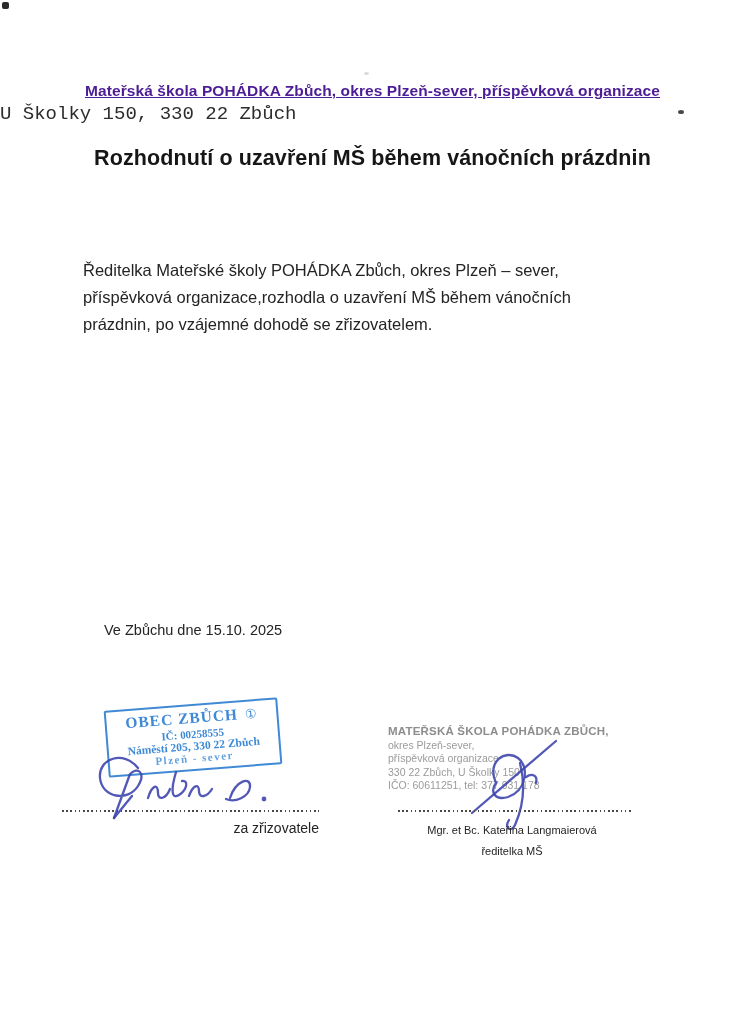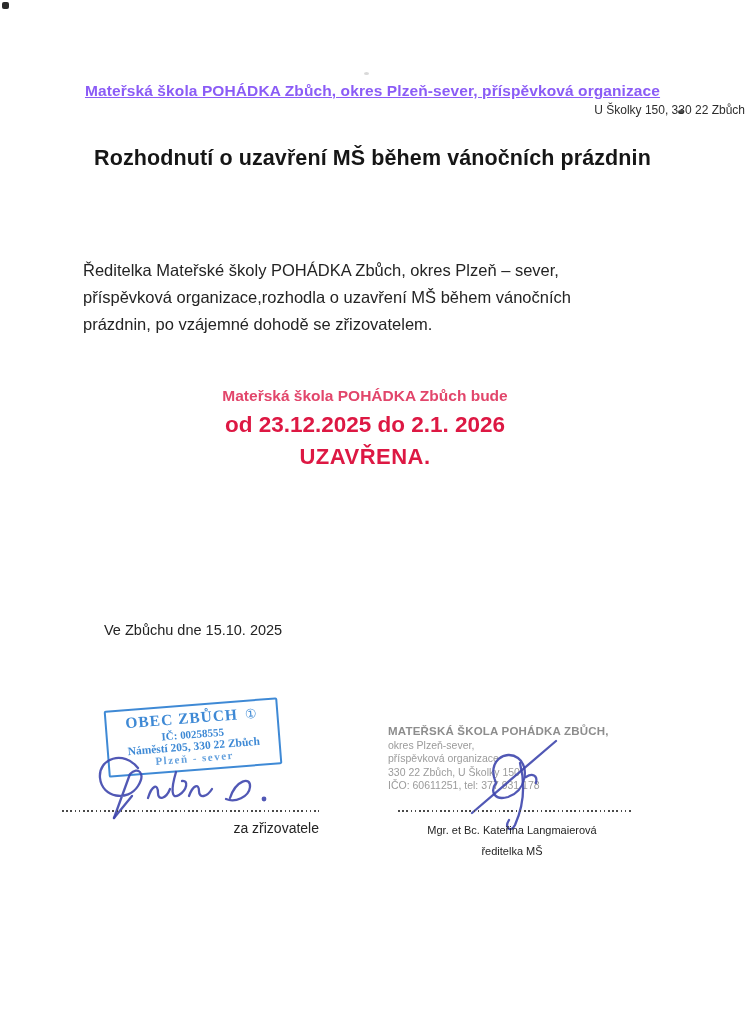--- a/index.html
+++ b/index.html
@@ -22,26 +22,26 @@
   .speck-r  { left: 678px; top: 110px; width: 6px; height: 4px; opacity: .85; }
   .speck-faint { left: 364px; top: 72px; width: 5px; height: 3px; opacity: .18; }
 
   
   .org-line {
     left: 0; top: 82px; width: 745px;
     text-align: center;
     font-size: 15.5px; font-weight: bold;
     text-decoration: underline;
     letter-spacing: .1px;
-    color: #8b5cf6;
+    color: #4c1d95;
   }
   .addr-line {
     left: 0; top: 103px; width: 745px;
-    text-align: right;
-    font-size: 12px; color: #2d2d2d;
+    text-align: left;
+    font-size: 19px; color: #2d2d2d; font-family: Liberation Mono, monospace;
   }
   .doc-title {
     left: 0; top: 146px; width: 745px;
     text-align: center;
     font-size: 21.5px; font-weight: bold;
     color: #161616;
     letter-spacing: .1px;
   }
 
   
@@ -138,25 +138,20 @@
   <div class="abs addr-line">U Školky 150, 330 22 Zbůch</div>
 
   <div class="abs doc-title">Rozhodnutí o uzavření MŠ během vánočních prázdnin</div>
 
   <div class="abs body-par">
     <div>Ředitelka Mateřské školy POHÁDKA Zbůch, okres Plzeň – sever,</div>
     <div>příspěvková organizace,rozhodla o uzavření MŠ během vánočních</div>
     <div>prázdnin, po vzájemné dohodě se zřizovatelem.</div>
   </div>
 
-  <div class="abs notice">
-    <div class="notice-intro">Mateřská škola POHÁDKA Zbůch bude</div>
-    <div class="notice-dates">od 23.12.2025 do 2.1. 2026</div>
-    <div class="notice-closed">UZAVŘENA.</div>
-  </div>
 
   <div class="abs date-line">Ve Zbůchu dne 15.10. 2025</div>
 
   <div class="abs stamp-blue">
     <div class="l1">
       <span>OBEC ZBŮCH</span><span class="badge">①</span>
     </div>
     <div class="l2">IČ: 00258555</div>
     <div class="l3">Náměstí 205, 330 22 Zbůch</div>
     <div class="l4">Plzeň - sever</div>

